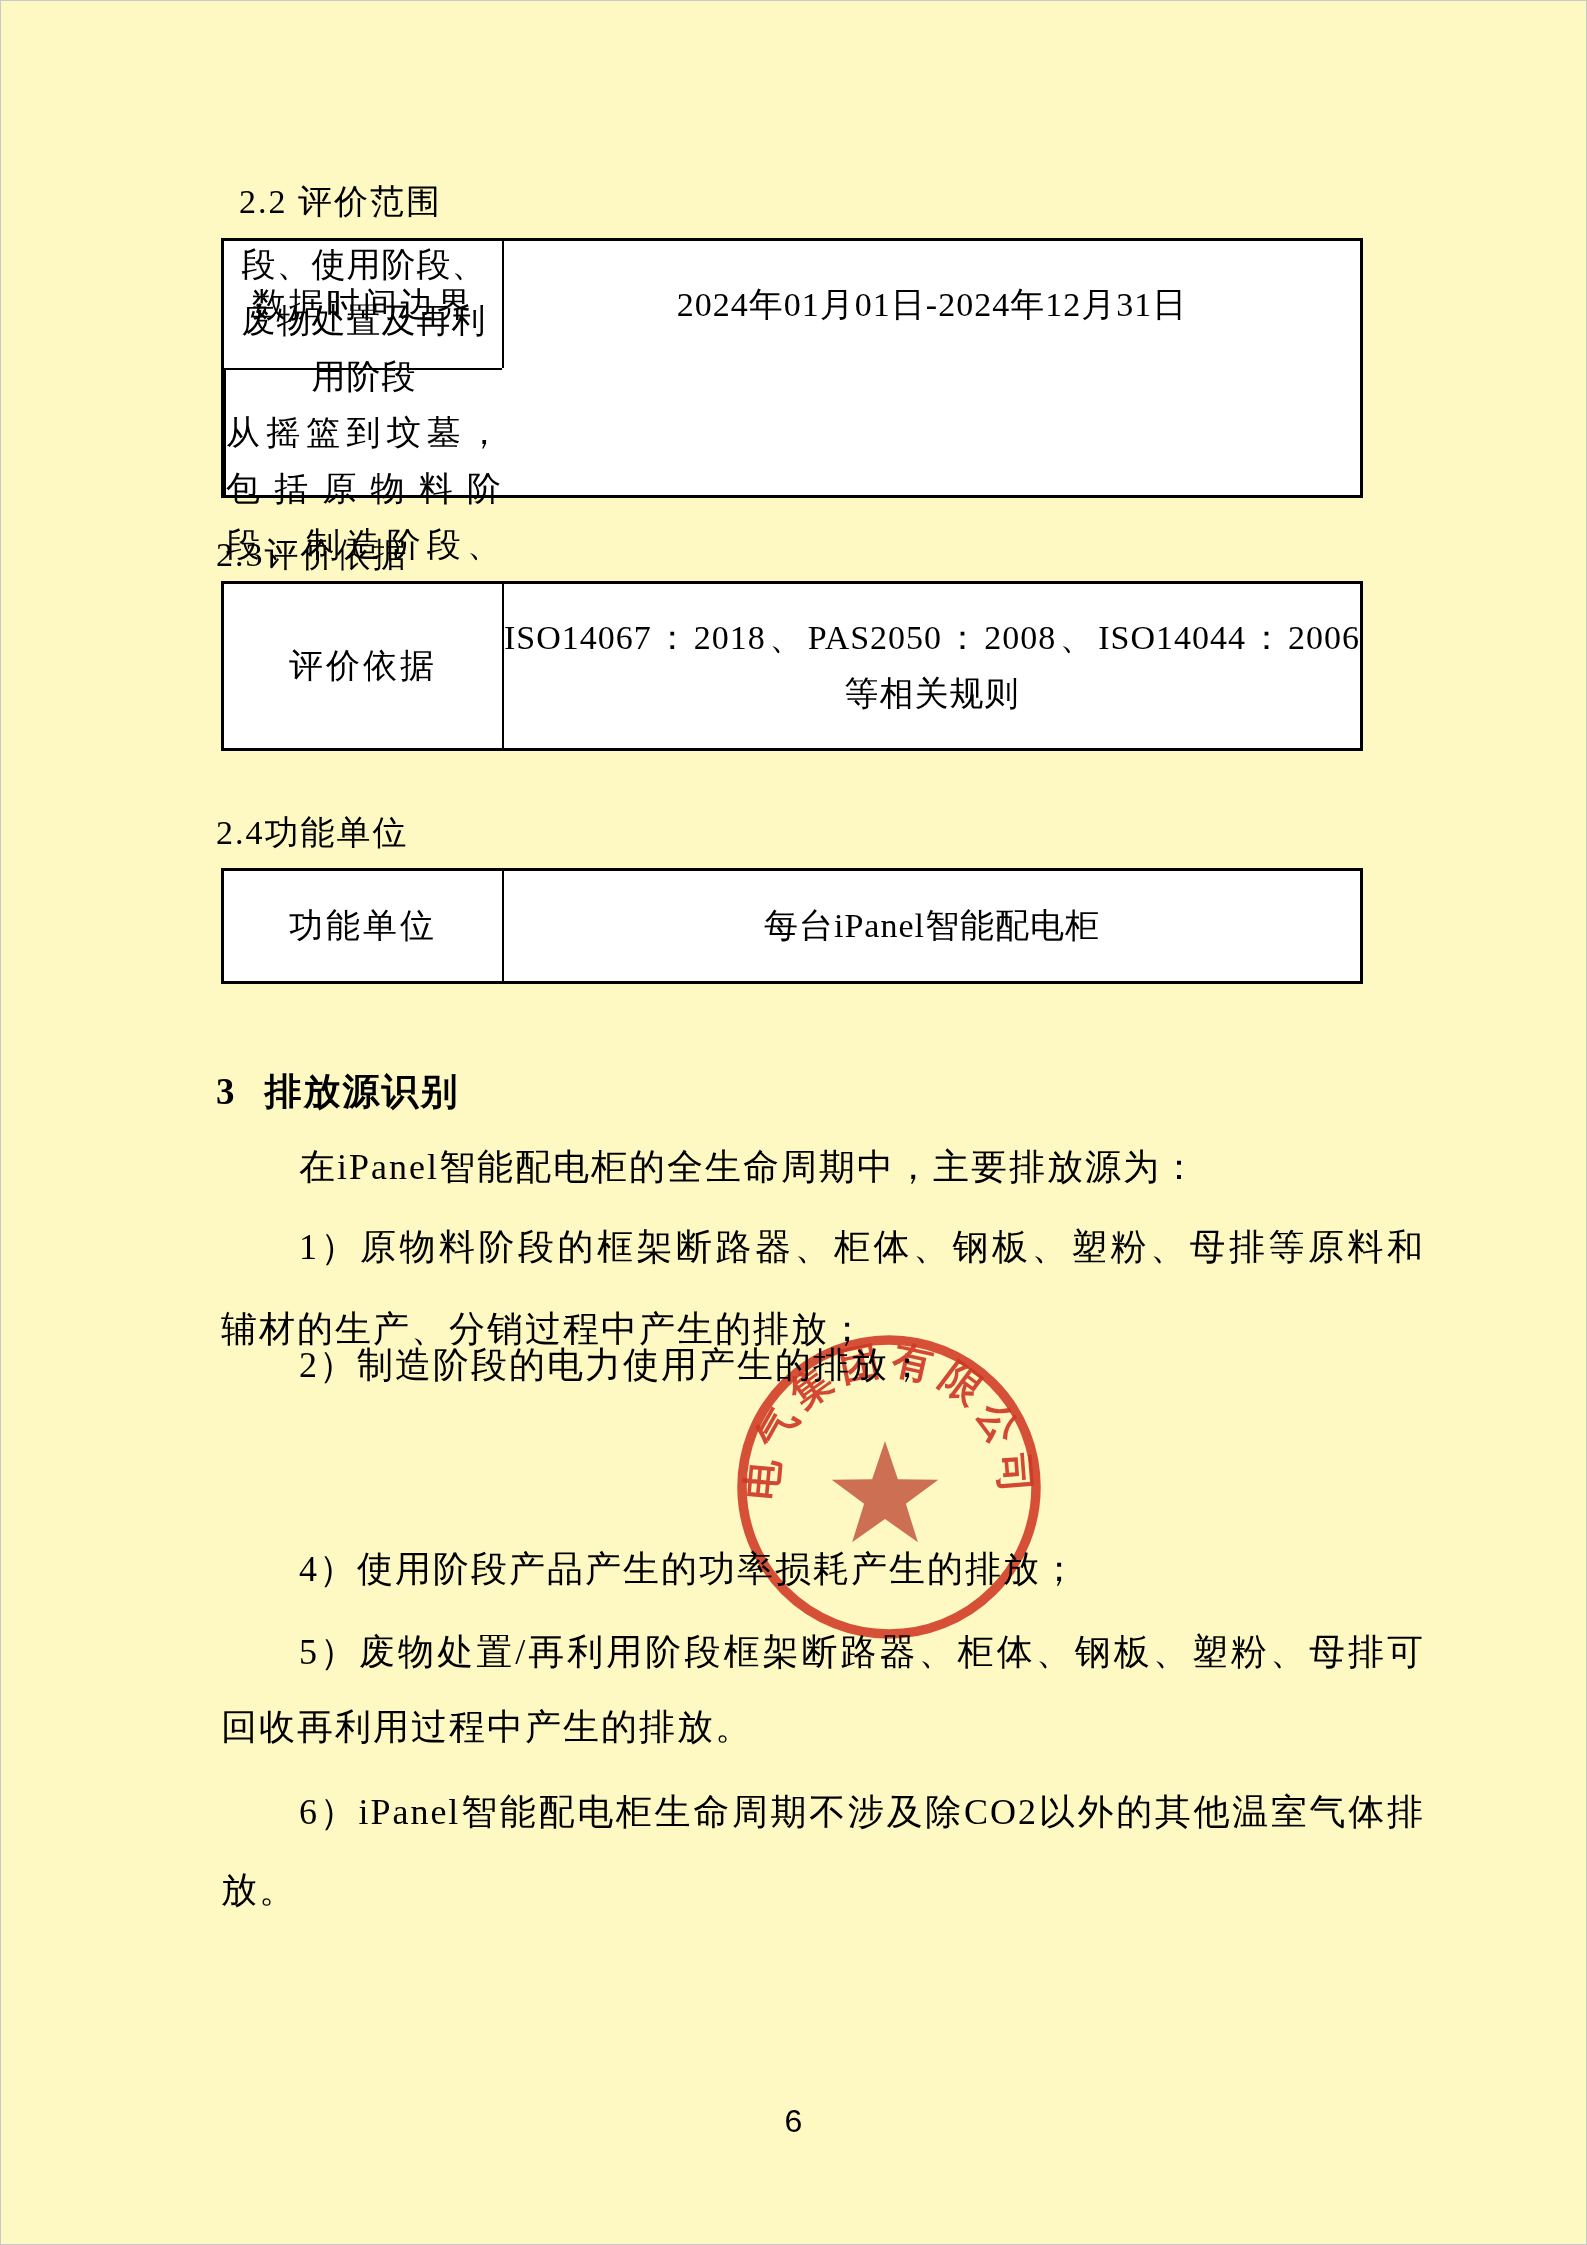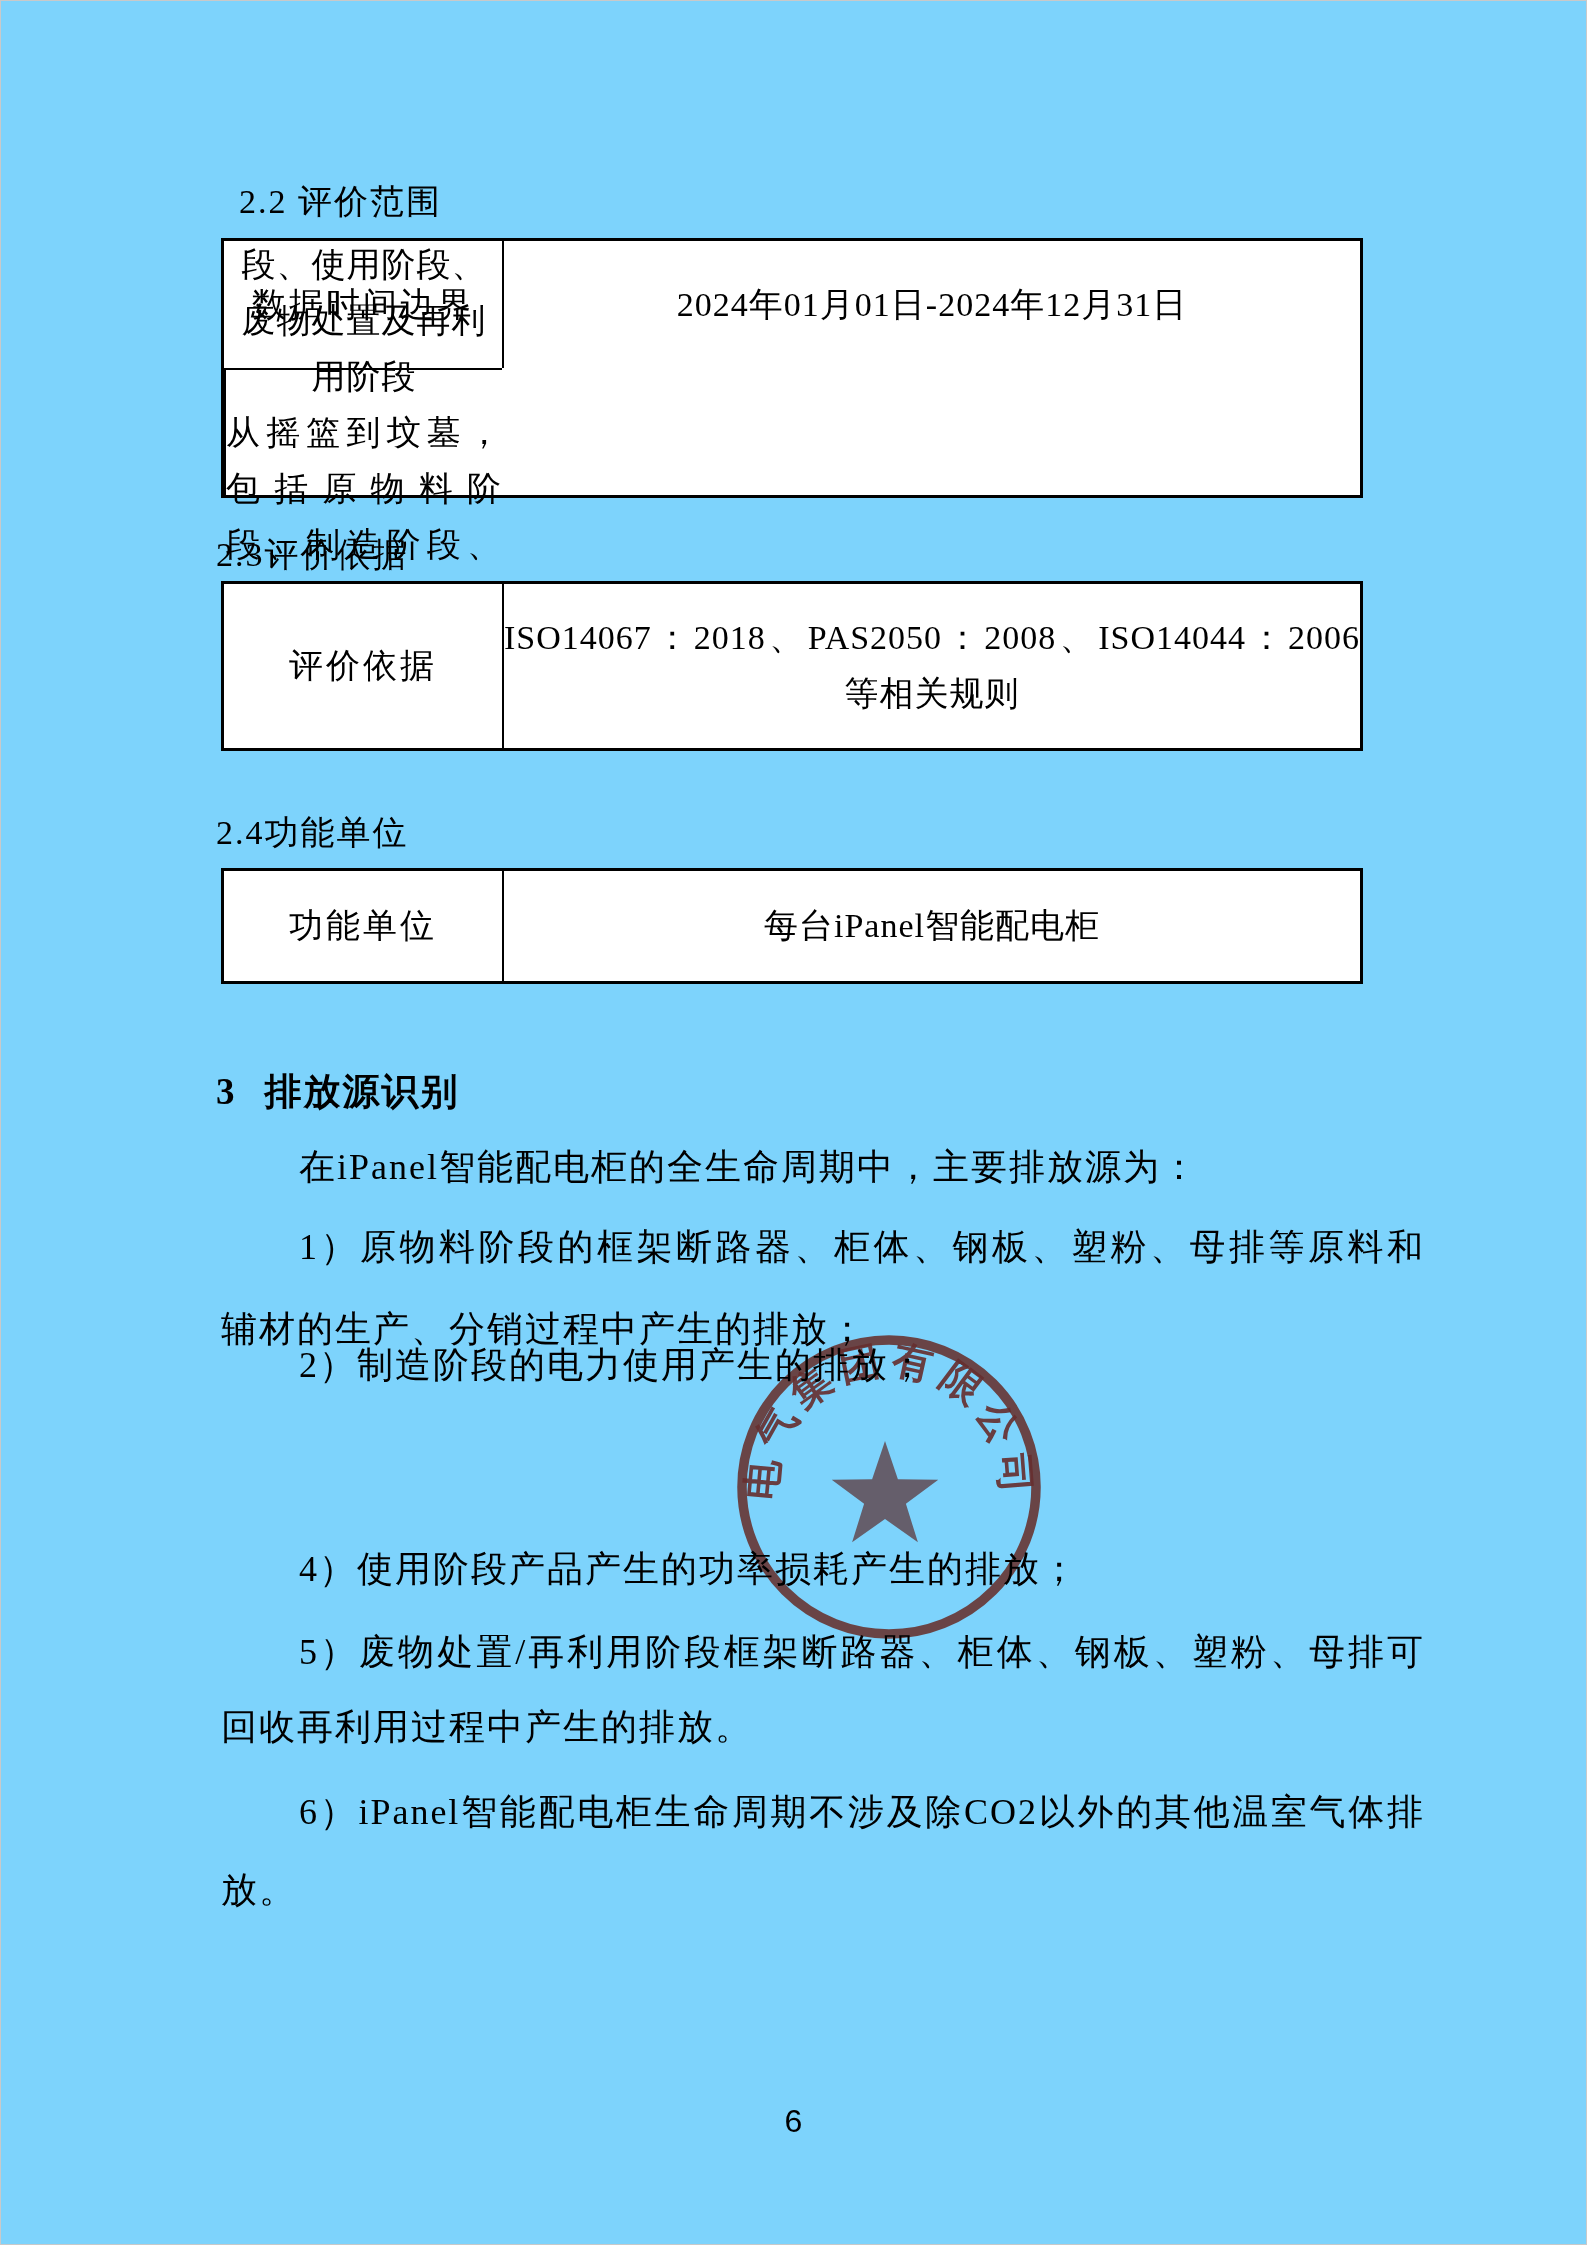--- a/index.html
+++ b/index.html
@@ -1,19 +1,19 @@
 <!DOCTYPE html>
 <html><head>
 <meta charset="utf-8">
 <style>
   html,body{margin:0;padding:0;background:#ffffff;}
   .page{
     position:relative;
     width:1587px;height:2245px;
-    background:#7dd3fc;
+    background:#fef9c3;
     border:1px solid #c9c9c9;
     box-sizing:border-box;
     overflow:hidden;
     font-family:"Liberation Serif","DejaVu Serif",serif;
     color:#000;
   }
   .heading{
     position:absolute;
     font-size:34px;
     letter-spacing:2px;

